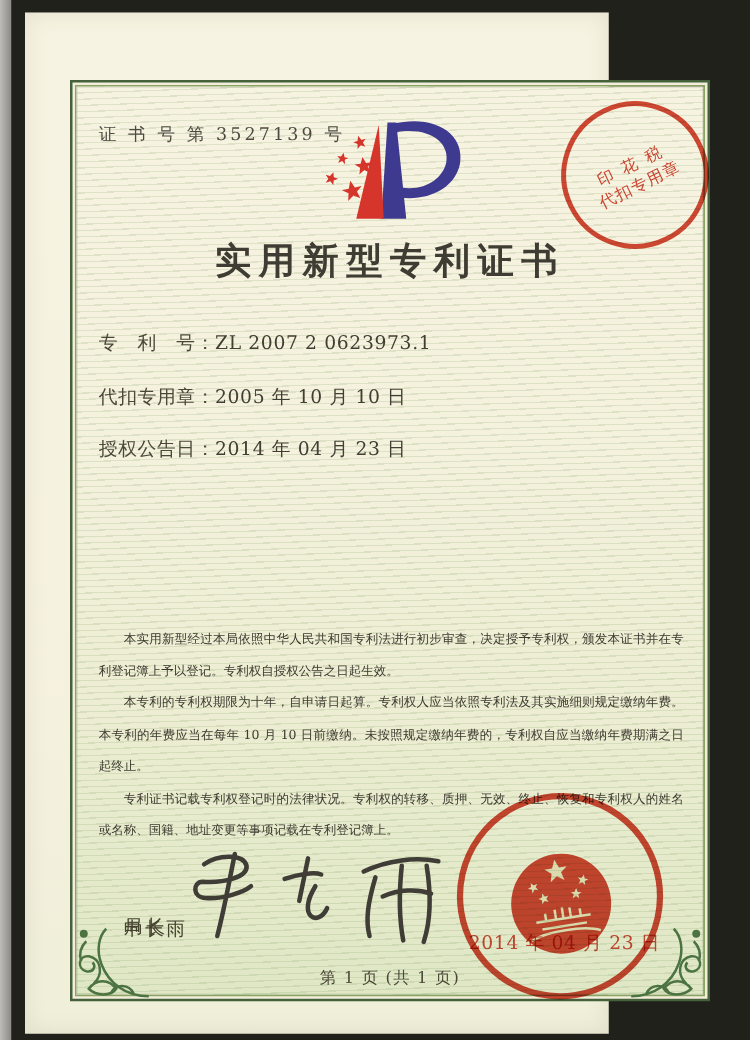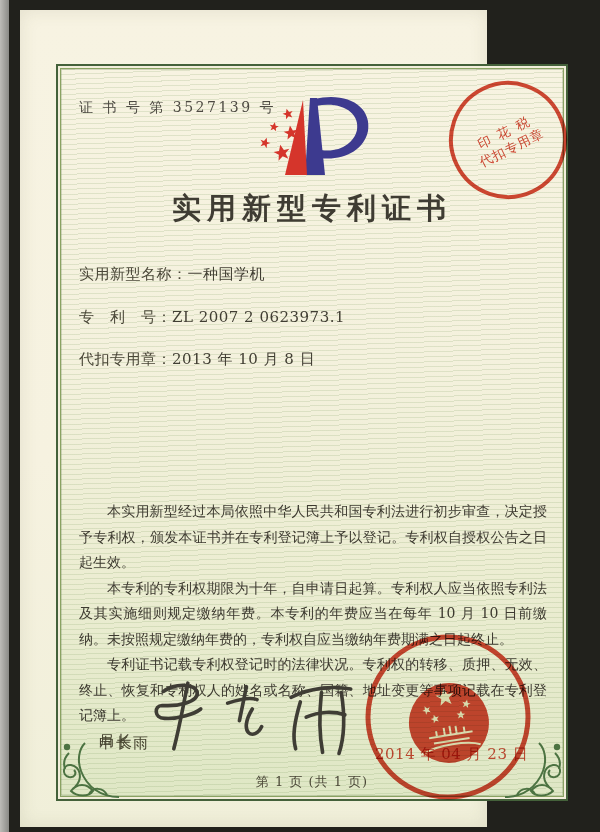--- a/index.html
+++ b/index.html
@@ -35,21 +35,21 @@
     position:absolute; left:0; top:120px; width:100%;
     text-align:center; font-size:29px; font-weight:bold;
     letter-spacing:6px; color:#3f3c33;
   }
   .fields { position:absolute; left:18px; top:196px; right:16px; }
   .field-row { height:42.5px; font-size:15px; color:#46432f; letter-spacing:.5px; white-space:nowrap; }
   .field-row .lbl { color:#4a4738; }
   .field-row .val { color:#413e33; }
   .paragraphs {
     position:absolute; left:18px; top:430px; width:468px;
-    font-size:14px; line-height:25.5px; text-align:justify;
+    font-size:10px; line-height:25.5px; text-align:justify;
     color:#3d3a30;
   }
   .paragraphs p { text-indent:2em; }
   .sig-title { position:absolute; left:38px; top:626px; font-size:15px; letter-spacing:3px; color:#45422f;
     font-family:Liberation Serif, serif;margin-top:37px; }
   .sig-name  { position:absolute; left:38px; top:653px; font-size:15px; letter-spacing:2px; color:#45422f;
     font-family:"DejaVu Sans","Liberation Sans",sans-serif;margin-top:12px; }
   .sig-hand  { position:absolute; left:82px; top:606px; width:235px; height:82px; }
   .footer {
     position:absolute; left:0; top:704px; width:100%;
@@ -93,27 +93,27 @@
       <use href="#star" fill="#d5352b" transform="translate(26,36) scale(0.48) rotate(10)"></use>
       <use href="#star" fill="#d5352b" transform="translate(43,42) scale(0.75) rotate(-8)"></use>
       <use href="#star" fill="#d5352b" transform="translate(17,52) scale(0.55) rotate(18)"></use>
       <use href="#star" fill="#d5352b" transform="translate(34,62) scale(0.85) rotate(-12)"></use>
     </svg>
 
     <div class="title">实用新型专利证书</div>
 
     <div class="fields">
       <div class="field-row">
-        <span class="lbl">实用新型名称：</span><span class="val">一种国学机</span>
-      </div>
-      <div class="field-row">
         <span class="lbl">专　利　号：</span><span class="val">ZL 2007 2 0623973.1</span>
       </div>
       <div class="field-row">
-        <span class="lbl">代扣专用章：</span><span class="val">2013 年 10 月 8 日</span>
+        <span class="lbl">代扣专用章：</span><span class="val">2005 年 10 月 10 日</span>
+      </div>
+      <div class="field-row">
+        <span class="lbl">授权公告日：</span><span class="val">2014 年 04 月 23 日</span>
       </div>
     </div>
 
     <div class="paragraphs">
       <p>本实用新型经过本局依照中华人民共和国专利法进行初步审查，决定授予专利权，颁发本证书并在专利登记簿上予以登记。专利权自授权公告之日起生效。</p>
       <p>本专利的专利权期限为十年，自申请日起算。专利权人应当依照专利法及其实施细则规定缴纳年费。本专利的年费应当在每年 10 月 10 日前缴纳。未按照规定缴纳年费的，专利权自应当缴纳年费期满之日起终止。</p>
       <p>专利证书记载专利权登记时的法律状况。专利权的转移、质押、无效、终止、恢复和专利权人的姓名或名称、国籍、地址变更等事项记载在专利登记簿上。</p>
     </div>
 
     <div class="sig-title">局长</div>

